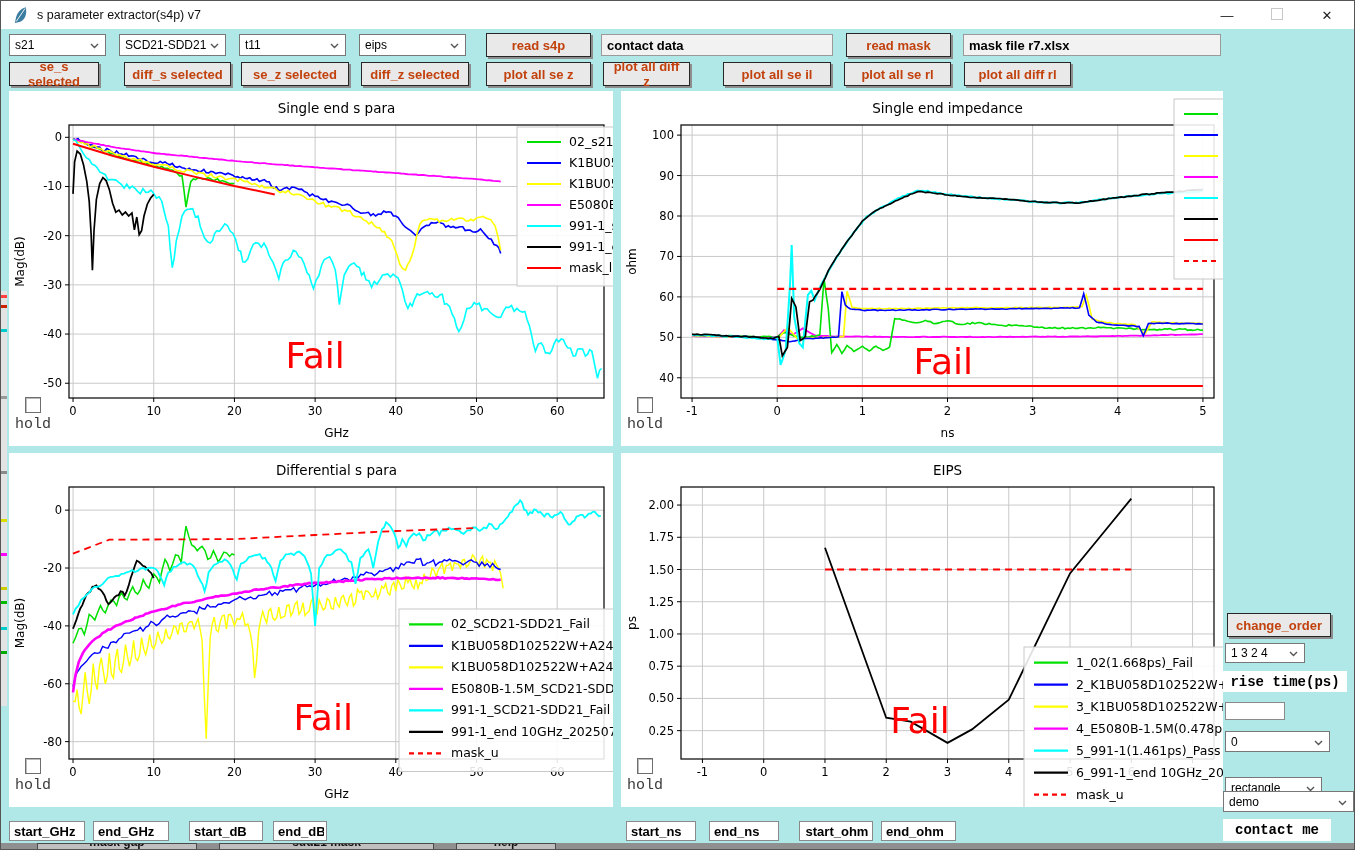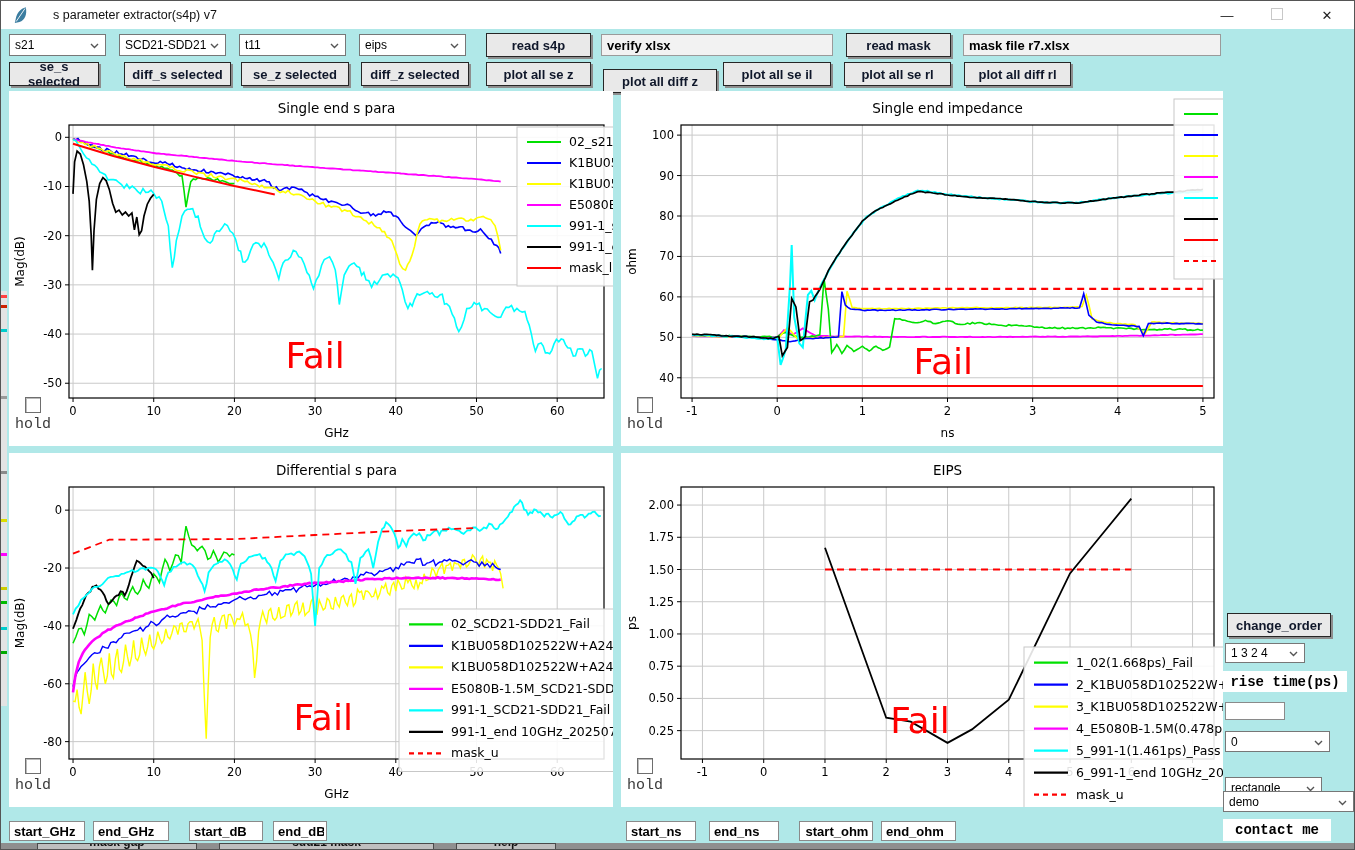--- a/index.html
+++ b/index.html
@@ -1,30 +1,30 @@
 <!DOCTYPE html>
 <html><head>
 <meta charset="utf-8">
 <style>
   html,body{margin:0;padding:0;background:#666;}
   #app{position:relative;width:1355px;height:850px;background:#b0e8e8;overflow:hidden;
        font-family:"Liberation Sans", sans-serif; border:1px solid #555; box-sizing:border-box;}
   
   .titlebar{position:absolute;left:0;top:0;width:1355px;height:28px;background:#ffffff;display:flex;align-items:center;}
   .titlebar .ticon{margin-left:12px;width:16px;height:18px;}
-  .titlebar .ttext{margin-left:24px;font-size:12.5px;color:#111;}
+  .titlebar .ttext{margin-left:8px;font-size:12.5px;color:#111;}
   .winbtns{position:absolute;right:6px;top:0;height:28px;display:flex;align-items:center;gap:28px;padding-right:12px;}
   .winbtn{width:22px;text-align:center;font-size:13px;color:#222;cursor:default;}
   .maxbox{width:10px;height:10px;border:1px solid #c8c8c8;display:inline-block;}
   
   .combo{position:absolute;height:22px;background:#fff;border:1px solid #777;display:flex;align-items:center;
          font-size:12px;color:#000;padding-left:5px;box-sizing:border-box;}
   .combo .chev{position:absolute;right:6px;top:8px;}
   .btn{position:absolute;height:24px;background:#e9e9e9;border:1px solid #262626;box-shadow:2px 2px 0 #8e8e8e;
-       font-family:"Liberation Sans",sans-serif;font-weight:bold;font-size:13px;color:#0f172a;
+       font-family:"Liberation Sans",sans-serif;font-weight:bold;font-size:13px;color:#c2410c;
        display:flex;align-items:center;justify-content:center;box-sizing:border-box;}
   .entry{position:absolute;height:22px;background:#f2f2f2;border:1px solid #9a9a9a;font-weight:bold;font-size:13px;
          color:#000;display:flex;align-items:center;padding-left:5px;box-sizing:border-box;}
   
   .panel{position:absolute;background:#ffffff;}
   .panel svg{position:absolute;left:0;top:0;overflow:hidden;}
   .hold{position:absolute;left:6px;}
   .hold .cb{position:absolute;left:10px;top:0;width:14px;height:14px;background:#fff;border:1px solid #6e6e6e;
             box-shadow:inset 1px 1px 0 #bbb;}
   .hold .hlabel{position:absolute;left:0;top:19px;font-family:"Liberation Mono",monospace;font-size:15px;color:#3a3a3a;}
@@ -81,30 +81,30 @@
         <path d="M1 1 L4.5 4.5 L8 1" stroke="#555" fill="none" stroke-width="1.4"></path>
       </svg>
   </div>
   <div class="combo" style="left:358px;top:33px;width:107px">
     <span>eips</span>
     <svg class="chev" width="9" height="6">
         <path d="M1 1 L4.5 4.5 L8 1" stroke="#555" fill="none" stroke-width="1.4"></path>
       </svg>
   </div>
   <button class="btn" style="left:485px;top:32px;width:105px">read s4p</button>
-  <div class="entry" style="left:600px;top:33px;width:232px">verify xlsx</div>
+  <div class="entry" style="left:600px;top:33px;width:232px">contact data</div>
   <button class="btn" style="left:845px;top:32px;width:105px">read mask</button>
   <div class="entry" style="left:962px;top:33px;width:258px">mask file r7.xlsx</div>
 
   <button class="btn" style="left:8px;top:61px;width:90px">se_s selected</button>
   <button class="btn" style="left:123px;top:61px;width:107px">diff_s selected</button>
   <button class="btn" style="left:240px;top:61px;width:108px">se_z selected</button>
   <button class="btn" style="left:360px;top:61px;width:108px">diff_z selected</button>
   <button class="btn" style="left:485px;top:61px;width:105px">plot all se z</button>
-  <button class="btn" style="left:602px;top:68px;width:114px">plot all diff z</button>
+  <button class="btn" style="left:602px;top:61px;width:87px">plot all diff z</button>
   <button class="btn" style="left:722px;top:61px;width:108px">plot all se il</button>
   <button class="btn" style="left:843px;top:61px;width:107px">plot all se rl</button>
   <button class="btn" style="left:963px;top:61px;width:107px">plot all diff rl</button>
 
   <div class="panel" style="left:8px;top:90px;width:604px;height:355px">
     <svg width="604" height="355" viewBox="0 0 604 355">
         <rect x="0" y="0" width="604" height="355" fill="#ffffff"></rect>
         <defs>
           <clipPath id="cp0">
             <rect x="60" y="34" width="535" height="273"></rect>

